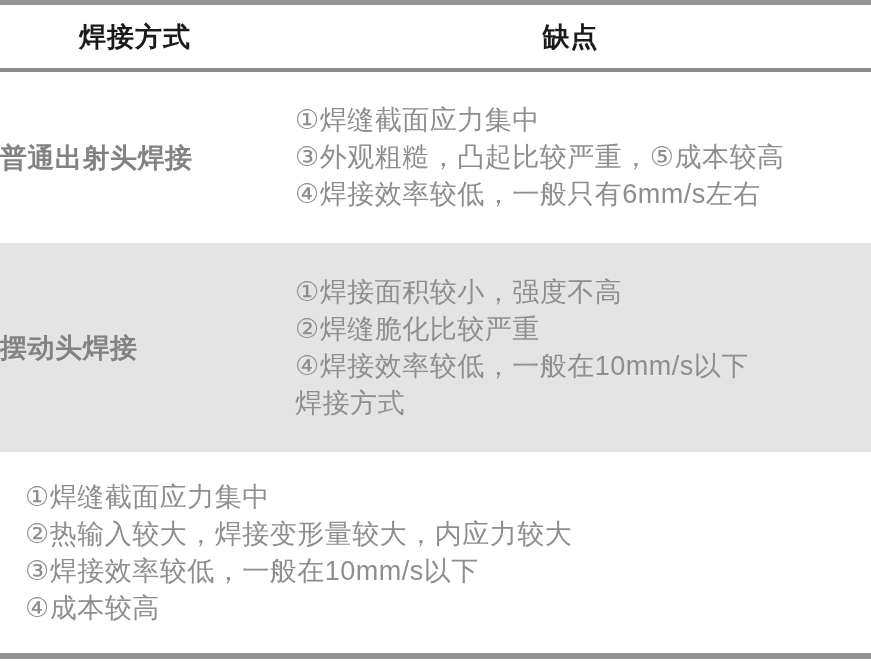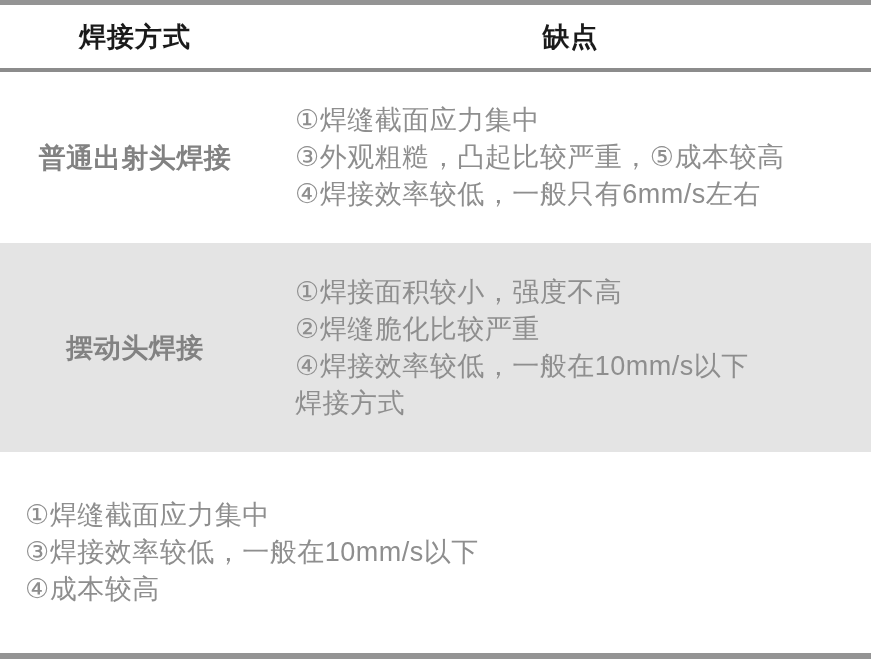--- a/index.html
+++ b/index.html
@@ -59,21 +59,21 @@
     align-items: center;
   }
   .row:nth-child(1) { min-height: 171px; }
   .row:nth-child(2) { min-height: 209px; background: var(--row-alt-bg); }
   .row:nth-child(3) { min-height: 201px; }
   .col-method {
     width: 270px;
     flex: 0 0 auto;
     display: flex;
     align-items: center;
-    justify-content: center;
+    justify-content: flex-start;
   }
   .method-label {
     font-size: 27px;
     font-weight: bold;
     color: var(--label-text);
     letter-spacing: 0.5px;
     white-space: nowrap;
   }
   .col-cons {
     flex: 1 1 auto;
@@ -129,20 +129,21 @@
             <li class="con-item">④焊接效率较低，一般在10mm/s以下</li>
             <li class="con-item">焊接方式</li>
           </ul>
     </div>
   </div>
 
   <div class="row">
     <div class="col-cons">
       <ul class="cons-list">
             <li class="con-item">①焊缝截面应力集中</li>
+            <li class="con-item">②热输入较大，焊接变形量较大，内应力较大</li>
             <li class="con-item">③焊接效率较低，一般在10mm/s以下</li>
             <li class="con-item">④成本较高</li>
           </ul>
     </div>
   </div>
 </div>
 
   <div class="accent-bar bottom"></div>
 </div>
 

